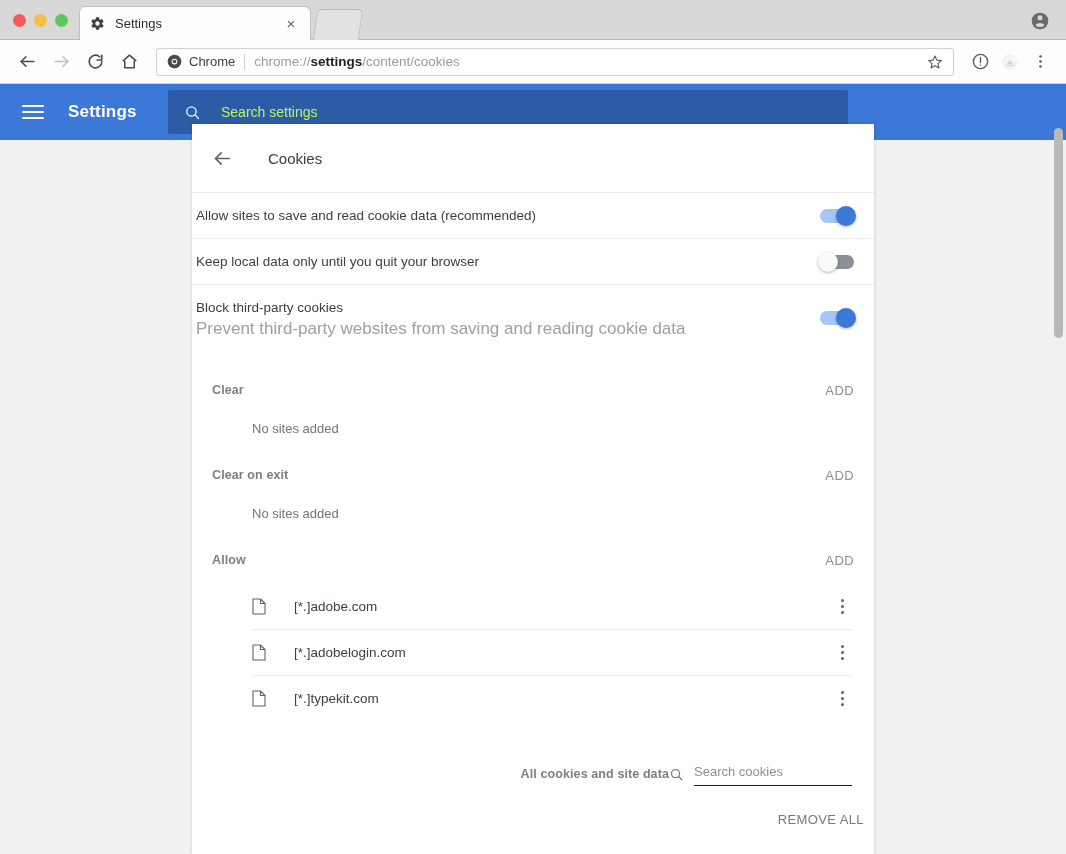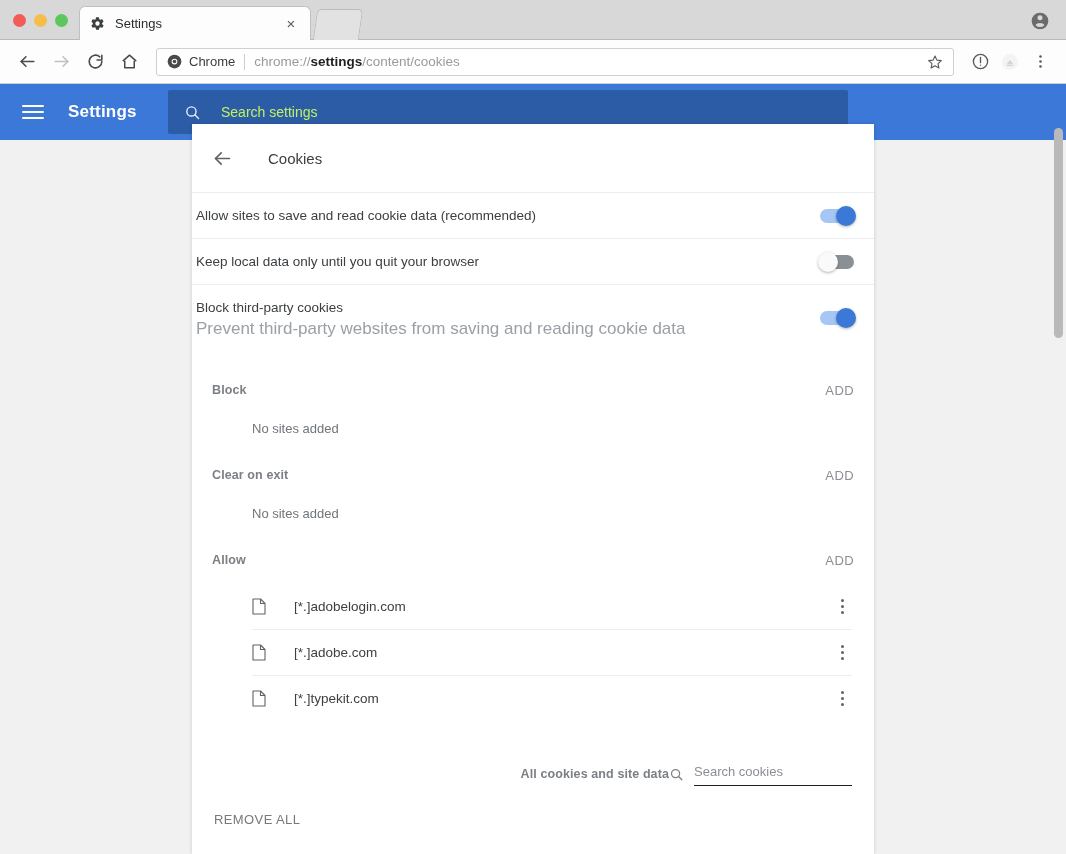--- a/index.html
+++ b/index.html
@@ -169,21 +169,21 @@
     padding: 0 22px 0 20px; margin-top: 38px; height: 30px;
   }
   .search-cookies { display: flex; align-items: flex-end; }
   .search-cookies .mag2 { color: #7c8086; display: flex; margin-right: 10px; padding-bottom: 4px; }
   .sc-field {
     width: 158px; border-bottom: 1px solid #202124;
     padding-bottom: 5px;
   }
   .sc-field .ph2 { font-size: 13px; color: #8a8f95; }
 
-  .remove-all-wrap { display: flex; justify-content: flex-start; padding: 0 22px; margin-top: 23px; }
+  .remove-all-wrap { display: flex; justify-content: flex-end; padding: 0 10px; margin-top: 23px; }
   .remove-all { font-size: 13px; color: #76797d; letter-spacing: .4px; }
 
   
   .scrollbar {
     position: absolute; right: 3px; top: 126px;
     width: 9px; height: 726px; background: transparent;
   }
   .scroll-thumb {
     position: absolute; top: 2px; left: 0;
     width: 9px; height: 210px;
@@ -341,21 +341,21 @@
       <div class="labels">
         <div class="primary">Block third-party cookies</div>
         <div class="secondary">Prevent third-party websites from saving and reading cookie data</div>
       </div>
       <span class="toggle on">
           <span class="knob"></span>
         </span>
     </div>
 
     <div class="section-head">
-      <span class="section-title">Block</span>
+      <span class="section-title">Clear</span>
       <span class="add-link">ADD</span>
     </div>
     <div class="empty-msg">No sites added</div>
 
     <div class="section-head">
       <span class="section-title">Clear on exit</span>
       <span class="add-link">ADD</span>
     </div>
     <div class="empty-msg">No sites added</div>
 
@@ -365,35 +365,35 @@
     </div>
 
     <div class="site-list">
       <div class="site-row">
         <span class="site-icon">
           <svg width="14" height="17" viewBox="0 0 14 17" fill="none" stroke="currentColor" stroke-width="1.1" stroke-linejoin="round">
             <path d="M1 1h7.5L13 5.5V16H1z"></path>
               <path d="M8.5 1v4.5H13"></path>
           </svg>
         </span>
-        <span class="site-name">[*.]adobelogin.com</span>
+        <span class="site-name">[*.]adobe.com</span>
         <span class="kebab">
             <i></i>
             <i></i>
             <i></i>
           </span>
       </div>
       <div class="site-row">
         <span class="site-icon">
           <svg width="14" height="17" viewBox="0 0 14 17" fill="none" stroke="currentColor" stroke-width="1.1" stroke-linejoin="round">
             <path d="M1 1h7.5L13 5.5V16H1z"></path>
               <path d="M8.5 1v4.5H13"></path>
           </svg>
         </span>
-        <span class="site-name">[*.]adobe.com</span>
+        <span class="site-name">[*.]adobelogin.com</span>
         <span class="kebab">
             <i></i>
             <i></i>
             <i></i>
           </span>
       </div>
       <div class="site-row">
         <span class="site-icon">
           <svg width="14" height="17" viewBox="0 0 14 17" fill="none" stroke="currentColor" stroke-width="1.1" stroke-linejoin="round">
             <path d="M1 1h7.5L13 5.5V16H1z"></path>

